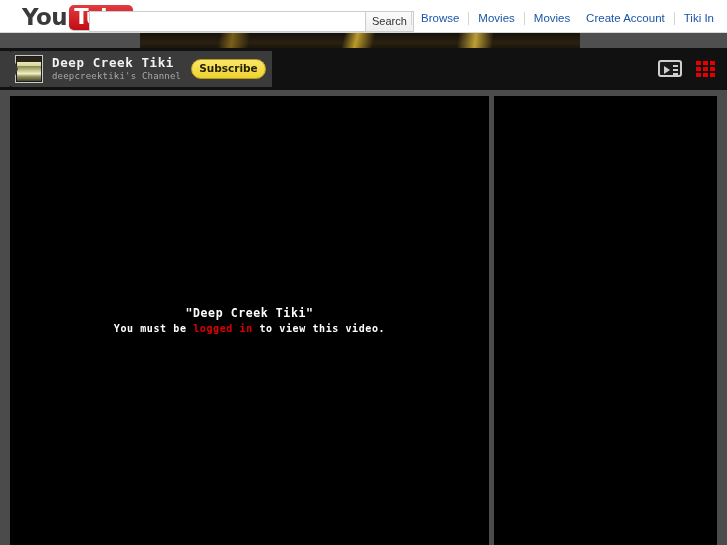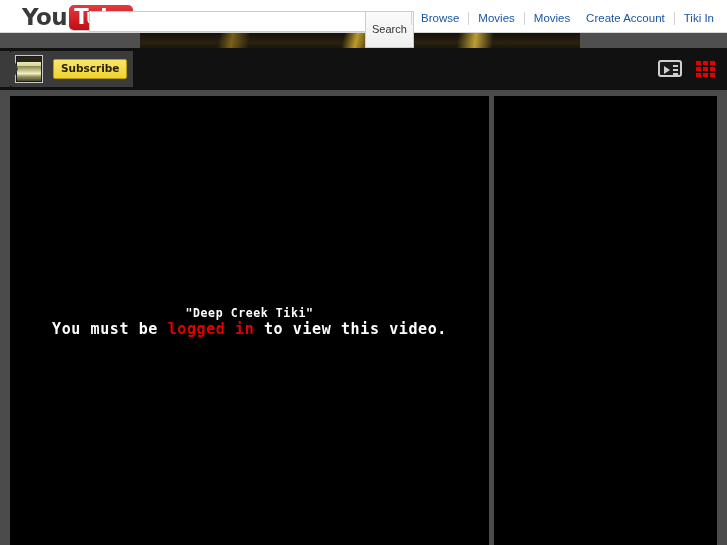--- a/index.html
+++ b/index.html
@@ -60,21 +60,21 @@
     border: 1px solid #ccc;
     border-right: none;
     background: #fff;
     font-family: "Liberation Sans", sans-serif;
     font-size: 12px;
     padding: 0 4px;
     color: #000;
     outline: none;
   }
   #search-button {
-    height: 37px;
+    height: 21px;
     min-width: 42px;
     border: 1px solid #ccc;
     background: linear-gradient(#fbfbfb, #efefef);
     font-family: "Liberation Sans", sans-serif;
     font-size: 11px;
     color: #333;
     cursor: pointer;
     padding: 0 6px;
     line-height: 19px;
   }
@@ -169,21 +169,21 @@
     letter-spacing: 0.2px;
     line-height: 11px;
     white-space: nowrap;
     margin-top: 1px;
   }
   #subscribe-button {
     margin-left: 10px;
     background: #f7e04f;
     background-image: linear-gradient(#f9e66a, #efd230);
     border: 1px solid #b69c12;
-    border-radius: 2px;
+    border-radius: 10px;
     color: #231f00;
     font-family: "DejaVu Sans", sans-serif;
     font-size: 10.5px;
     font-weight: bold;
     padding: 3px 7px 4px 7px;
     cursor: pointer;
     line-height: 11px;
     white-space: nowrap;
   }
 
@@ -251,21 +251,21 @@
   #video-title-quoted {
     font-family: "DejaVu Sans Mono", monospace;
     font-size: 11.5px;
     font-weight: bold;
     color: #ffffff;
     letter-spacing: 0.6px;
     line-height: 16px;
   }
   #video-login-line {
     font-family: "DejaVu Sans Mono", monospace;
-    font-size: 15px;
+    font-size: 10px;
     font-weight: bold;
     color: #ffffff;
     letter-spacing: 0.6px;
     line-height: 16px;
     white-space: nowrap;
   }
   #video-login-line a {
     color: #e00000;
     text-decoration: none;
   }
@@ -304,20 +304,24 @@
 </div>
 
 <div id="banner">
   <div id="banner-art"></div>
 </div>
 
 <div id="channel-bar-row">
 
   <div id="channel-plate">
     <div id="channel-avatar"></div>
+    <div id="channel-text">
+      <div id="channel-title">Deep Creek Tiki</div>
+      <div id="channel-subtitle">deepcreektiki's Channel</div>
+    </div>
     <button id="subscribe-button">Subscribe</button>
   </div>
   <div id="channel-plate-taper"></div>
 
   <div id="view-icons">
     <div class="icon-player">
       <span class="play-tri"></span>
       <span class="bars">
         <i></i>
           <i></i>

